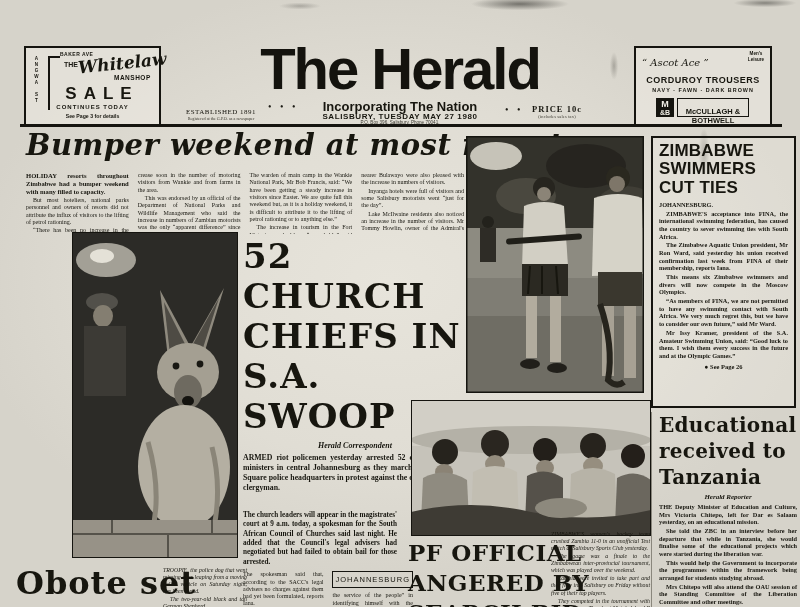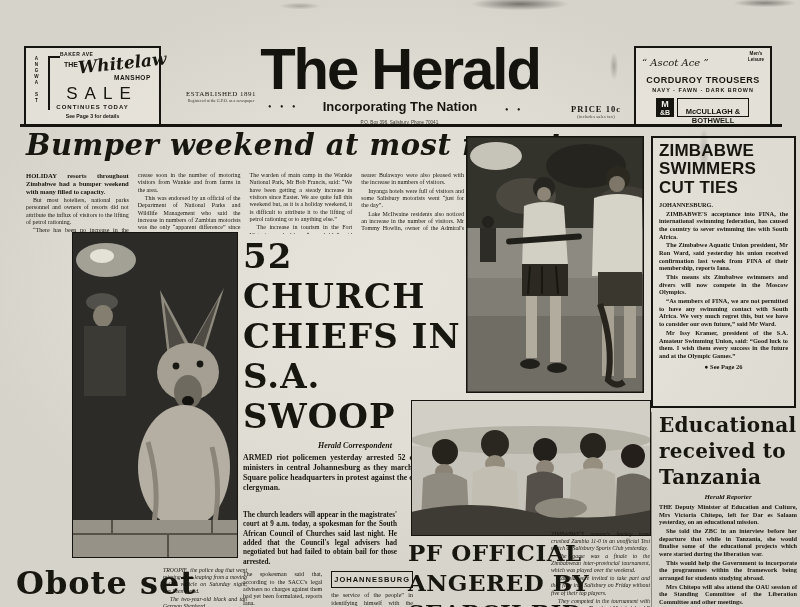--- a/index.html
+++ b/index.html
@@ -19,37 +19,37 @@
   p{margin:0;}
   .body-text p{text-align:justify;text-indent:7px;line-height:1.22;margin-bottom:1px;}
   .body-text p:first-child{text-indent:0;}
 
   
   .m-title{left:228px;top:40px;width:344px;text-align:center;font-weight:bold;font-size:58px;
     letter-spacing:-2px;line-height:1;color:#14130e;}
   .m-sub{left:228px;top:99px;width:344px;text-align:center;font-weight:bold;font-size:13px;}
   .m-date{left:228px;top:112px;width:344px;text-align:center;font-weight:bold;font-size:8px;letter-spacing:.6px;}
   .m-addr{left:228px;top:120px;width:344px;text-align:center;font-size:4.6px;color:#3a382f;}
-  .m-est{left:176px;top:90px;width:90px;text-align:center;font-size:7px;letter-spacing:.5px;}
+  .m-est{left:176px;top:108px;width:90px;text-align:center;font-size:7px;letter-spacing:.5px;}
   .m-reg{font-size:4.2px;letter-spacing:0;color:#3a382f;}
   .m-dots{font-size:10px;letter-spacing:3px;color:#1c1b14;}
-  .m-price{left:557px;top:104px;width:78px;text-align:center;font-size:8.5px;font-weight:bold;letter-spacing:1px;}
+  .m-price{left:518px;top:104px;width:78px;text-align:center;font-size:8.5px;font-weight:bold;letter-spacing:1px;}
   .m-price-note{font-size:4.4px;font-weight:normal;letter-spacing:.2px;color:#3a382f;}
   .rule-masthead{left:20px;top:124px;width:762px;height:3px;background:#15140f;}
 
   
   .whitelaw{left:24px;top:46px;width:133px;height:76px;background:rgba(238,235,227,.55);}
   .w-street-top{position:absolute;left:34px;top:3px;font-size:5px;font-weight:bold;letter-spacing:.5px;}
   .w-corner{position:absolute;left:22px;top:8px;width:10px;height:52px;border-top:2px solid #15140f;border-left:2px solid #15140f;}
   .w-street-side{position:absolute;left:8px;top:8px;font-size:4.6px;font-weight:bold;writing-mode:vertical-rl;text-orientation:upright;letter-spacing:1px;}
   .w-the{position:absolute;left:38px;top:13px;font-size:7px;font-weight:bold;}
   .w-name{position:absolute;left:52px;top:5px;font-size:17px;font-style:italic;font-weight:bold;
     font-family:"DejaVu Serif",serif;transform:rotate(-6deg);}
   .w-type{position:absolute;left:88px;top:26px;font-size:6.5px;font-weight:bold;letter-spacing:.5px;}
-  .w-sale{position:absolute;left:0;top:36px;width:152px;text-align:center;font-size:17px;font-weight:normal;letter-spacing:7px;}
+  .w-sale{position:absolute;left:0;top:36px;width:152px;text-align:center;font-size:17px;font-weight:bold;letter-spacing:7px;}
   .w-line1{position:absolute;left:0;top:56px;width:133px;text-align:center;font-size:6px;font-weight:bold;letter-spacing:1px;}
   .w-line2{position:absolute;left:0;top:65px;width:133px;text-align:center;font-size:5.2px;font-weight:bold;}
 
   
   .ascot{left:634px;top:46px;width:134px;height:77px;background:rgba(238,235,227,.55);}
   .a-row1{position:absolute;left:6px;top:4px;width:122px;}
   .a-name{font-family:"DejaVu Serif",serif;font-style:italic;font-weight:normal;font-size:10px;text-align:center;}
   .a-tag{position:absolute;right:0px;top:3px;font-size:4.6px;font-weight:bold;text-align:center;line-height:1.3;width:28px;}
   .a-product{position:absolute;left:0;top:27px;width:134px;text-align:center;font-size:9px;font-weight:bold;letter-spacing:.5px;}
   .a-colors{position:absolute;left:0;top:39px;width:134px;text-align:center;font-size:5.4px;font-weight:bold;letter-spacing:1px;}
@@ -67,21 +67,21 @@
   .lead-cols>div:first-child p:first-child{font-weight:bold;font-size:6.6px;}
 
   
   .church{left:243px;top:236px;width:234px;}
   .c-headline{font-size:34px;font-weight:bold;line-height:1.18;letter-spacing:1px;width:224px;}
   .c-byline{width:224px;text-align:center;font-style:italic;font-weight:bold;font-size:8px;margin-top:4px;}
   .c-intro{width:234px;font-weight:bold;font-size:7.8px;line-height:1.3;text-align:justify;margin-top:3px;}
   .c-para2{width:154px;font-weight:bold;font-size:7.2px;line-height:1.3;text-align:justify;margin-top:18px;}
   .c-cols{width:170px;display:flex;gap:9px;margin-top:4px;font-size:6px;}
   .c-cols>div{flex:1;}
-  .c-box{border:1.5px solid #15140f;text-align:center;font-weight:bold;font-size:7.5px;letter-spacing:1px;
+  .c-box{border:1.5px solid #15140f;text-align:center;font-weight:normal;font-size:7.5px;letter-spacing:1px;
     padding:3px 2px;margin-bottom:4px;font-family:"Liberation Sans",sans-serif;}
 
   
   .swimmers{left:651px;top:136px;width:145px;height:272px;border:2px solid #15140f;
     padding:4px 6px;box-sizing:border-box;background:rgba(238,235,227,.35);}
   .s-headline{font-family:"Liberation Sans",sans-serif;font-weight:bold;font-size:17px;line-height:1.08;letter-spacing:.2px;}
   .swimmers .body-text{font-size:6.3px;font-weight:bold;margin-top:4px;}
   .see-page{font-size:6.5px;font-weight:bold;text-align:center;margin-top:3px;}
   .education{left:651px;top:412px;width:146px;padding-left:7px;box-sizing:border-box;border-left:1px solid #8a877d;}
   .e-headline{font-size:20px;font-weight:bold;line-height:1.3;letter-spacing:.3px;}
@@ -113,20 +113,21 @@
     <div class="w-line2 sans">See Page 3 for details</div>
   </div>
 
   <div class="abs m-est">
     <div>ESTABLISHED 1891</div>
     <div class="m-reg">Registered at the G.P.O. as a newspaper</div>
   </div>
   <div class="abs m-dots" style="left:268px;top:101px;">• • •</div>
   <div class="abs m-title sans">The Herald</div>
   <div class="abs m-sub sans">Incorporating The Nation</div>
+  <div class="abs m-date sans">SALISBURY, TUESDAY MAY 27 1980</div>
   <div class="abs m-addr sans">P.O. Box 396, Salisbury. Phone 70041.</div>
   <div class="abs m-dots" style="left:505px;top:104px;">• •</div>
   <div class="abs m-price">
     <div>PRICE 10c</div>
     <div class="m-price-note">(includes sales tax)</div>
   </div>
 
   <div class="abs adbox ascot">
     <div class="a-row1">
       <span class="a-name">“ Ascot Ace ”</span>

